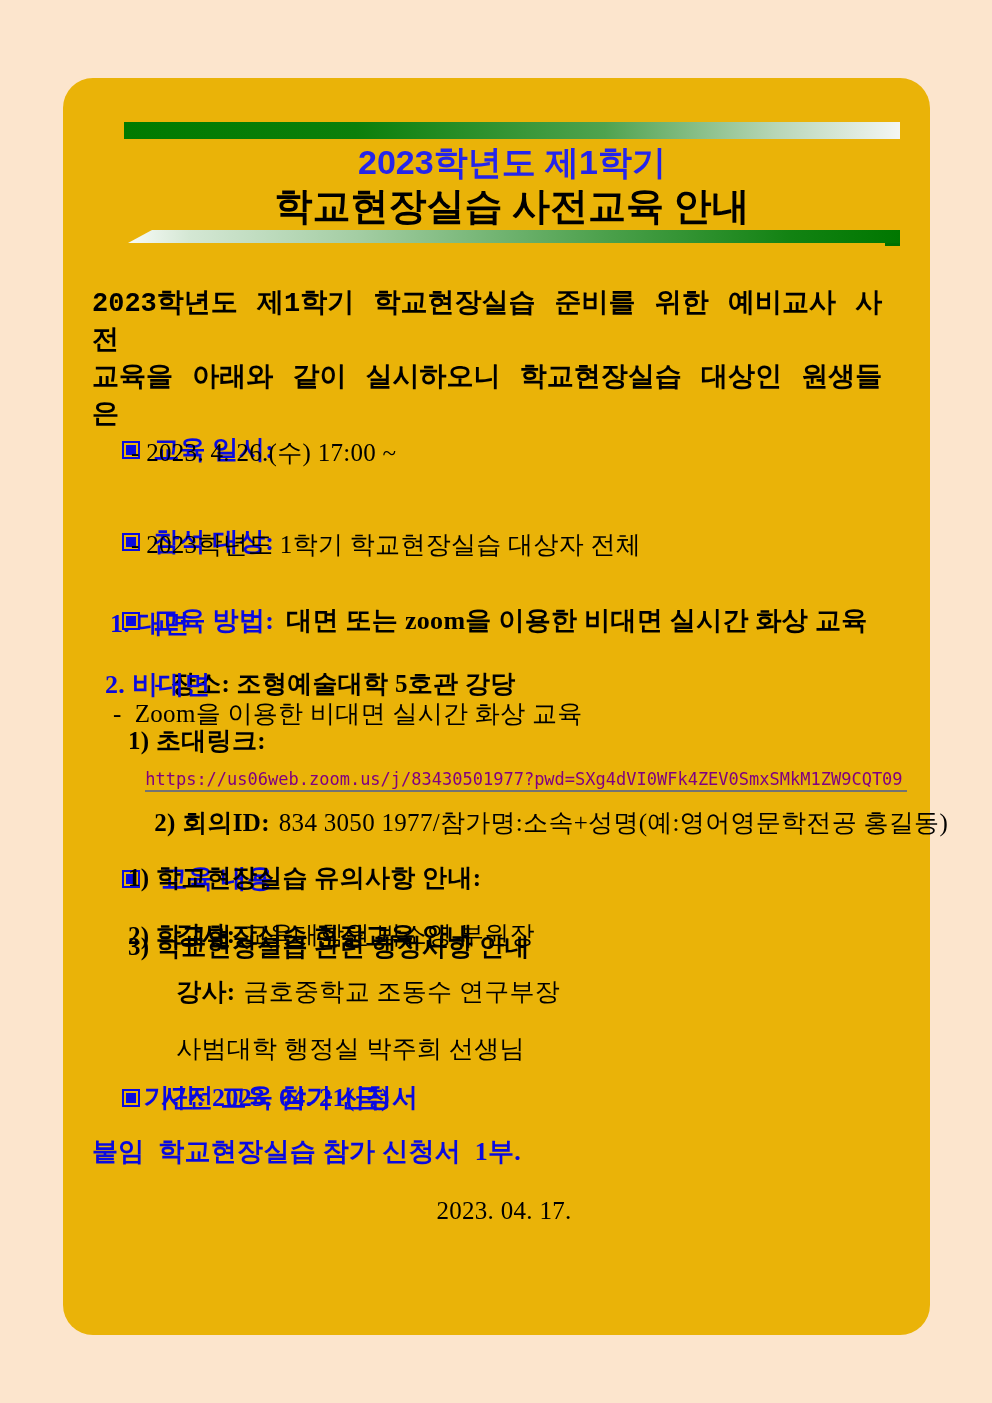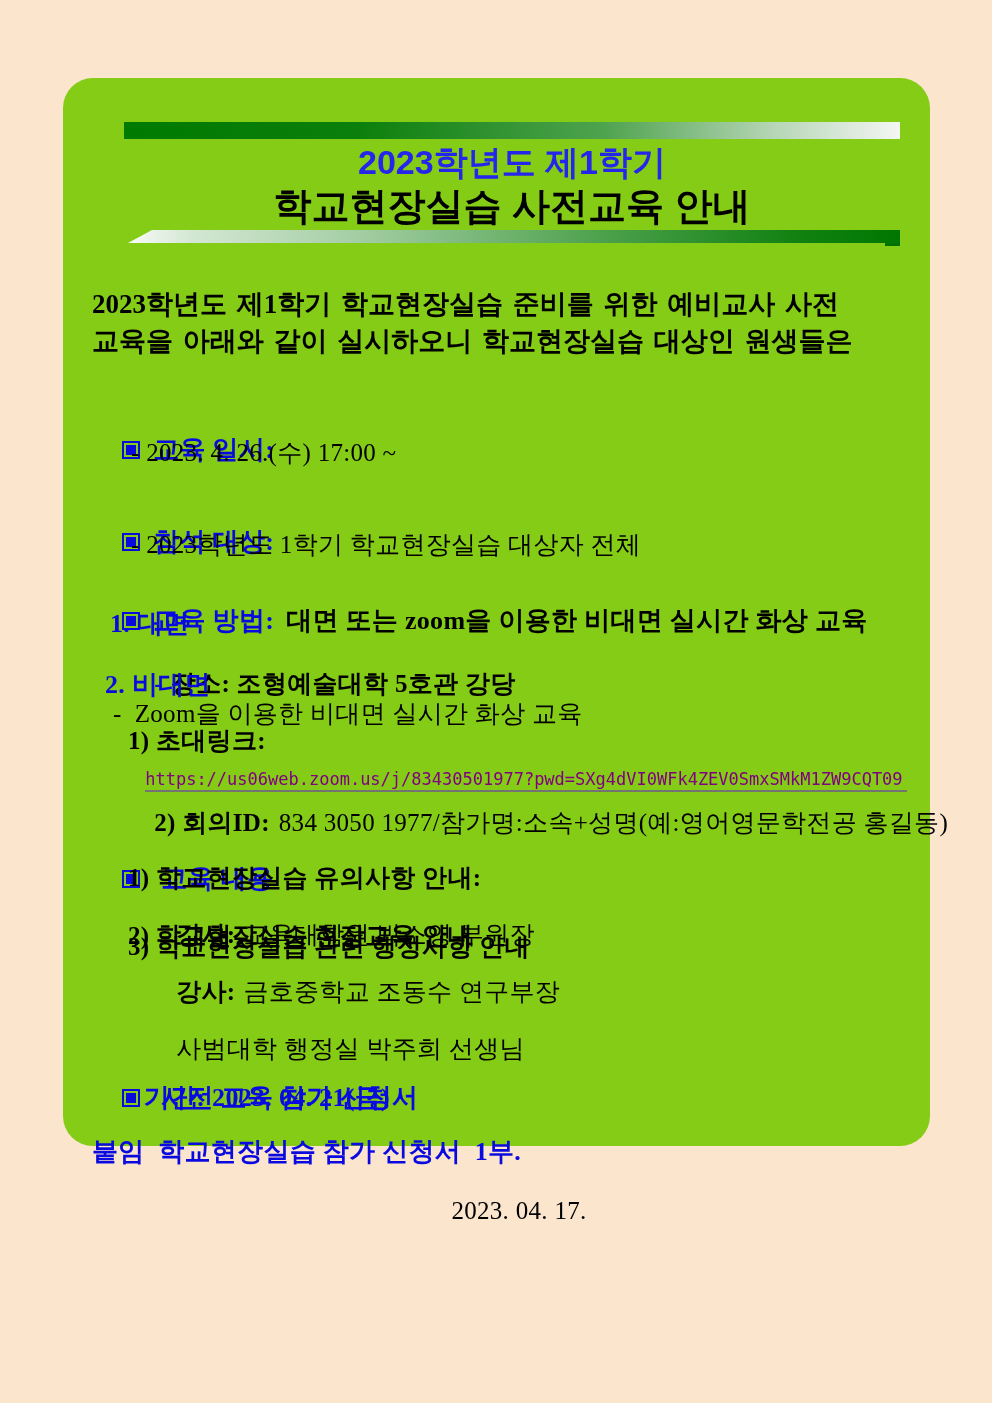--- a/index.html
+++ b/index.html
@@ -4,66 +4,66 @@
 <style>
   html,body{margin:0;padding:0;}
   body{
     width:992px;height:1403px;
     background:#fce5cd;
     font-family:"Liberation Serif", serif;
     position:relative;
   }
   .card{
     position:absolute;left:63px;top:78px;
-    width:867px;height:1068px;
-    background:#84cc16;border-radius:30px;
+    width:867px;height:1257px;
+    background:#eab308;border-radius:30px;
   }
   .abs{position:absolute;}
   .ln{position:absolute;white-space:pre;letter-spacing:0.3px;}
-  .serif{font-family:Liberation Serif, serif;}
+  .serif{font-family:Liberation Mono, monospace;}
   .sans{font-family:"Liberation Sans", sans-serif;}
   .mono{font-family:"DejaVu Sans Mono", monospace;}
   .blue{color:#0a0ae0;}
   .titleblue{color:#2525eb;}
   .purple{color:#800080;}
   .b{font-weight:700;}
   
   .bar-top{
     left:61px;top:44px;width:776px;height:17px;
     background:linear-gradient(90deg,#007a00 0%,#0b7f0b 30%,#4fa34f 62%,#b7d6b7 84%,#f4f6f4 100%);
   }
   .bar-bottom{
     left:65px;top:152px;width:772px;height:13px;
     background:linear-gradient(90deg,#f8fbf8 0%,#d4e7d4 8%,#a3cda3 30%,#4ba04b 62%,#128212 86%,#007700 100%);
     clip-path:polygon(24px 0,100% 0,100% 100%,0 100%);
   }
   .bar-nub{
     left:822px;top:165px;width:15px;height:3px;background:#007000;
   }
   .title1{left:61px;top:64px;width:776px;text-align:center;font-size:34px;line-height:40px;}
-  .title2{left:61px;top:106px;width:776px;text-align:center;font-size:38px;line-height:44px;color:#000;}
+  .title2{left:61px;top:106px;width:776px;text-align:center;font-size:38px;line-height:44px;color:#000;font-family:Liberation Serif, serif;}
   .intro{left:29px;top:208px;width:800px;font-size:27px;line-height:37px;font-weight:700;word-spacing:3px;}
   
   .bullet{
     display:inline-block;width:14px;height:14px;
     border:2px solid #0a0ae0;position:relative;
     margin-right:13px;vertical-align:-1px;
   }
   .bullet::after{
     content:"";position:absolute;inset:2px;background:#0a0ae0;
   }
   .h{font-size:26px;font-weight:700;}
   .t{font-size:25px;}
   .url{
     font-size:17px;letter-spacing:0;
     border-bottom:2px solid #737373;
     padding-bottom:1px;padding-right:4px;
     text-decoration:none;
   }
-  .footer-date{left:16px;top:1119px;width:880px;text-align:center;font-size:25px;}
+  .footer-date{left:1px;top:1119px;width:880px;text-align:center;font-size:25px;}
   .footer-sig{left:0;top:1148px;width:884px;text-align:center;font-size:37px;font-weight:700;letter-spacing:10px;word-spacing:10px;}
 </style>
 </head>
 <body>
 
 <div class="card">
 
   <div class="abs bar-top"></div>
   <div class="abs title1 sans b titleblue">2023학년도 제1학기</div>
   <div class="abs title2 sans b">학교현장실습 사전교육 안내</div>

